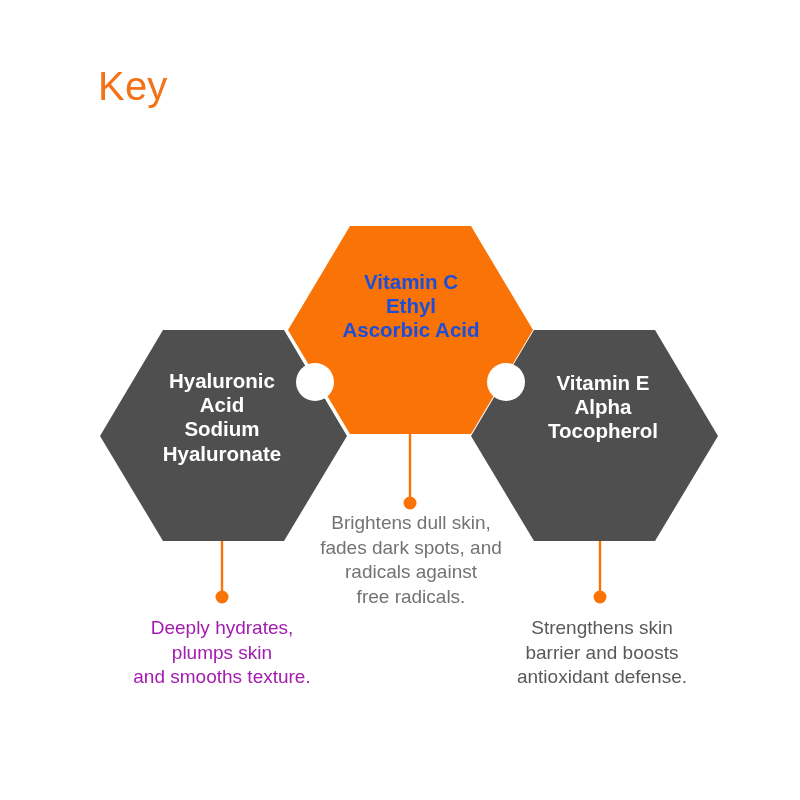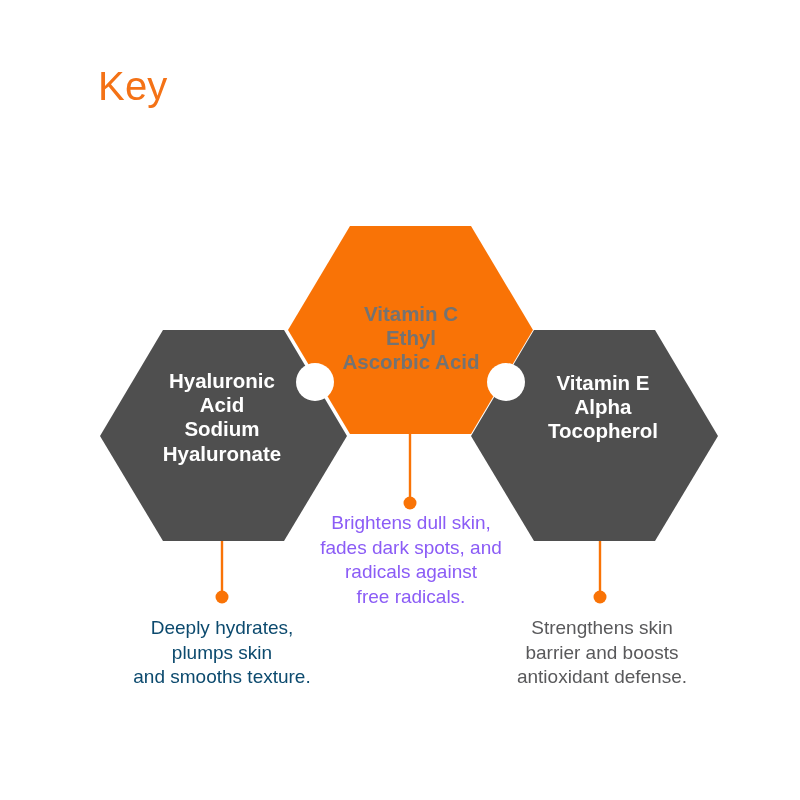--- a/index.html
+++ b/index.html
@@ -156,40 +156,40 @@
     </g>
   </svg>
 
   <div class="hex-label left" style="color: rgb(255, 255, 255);">
     <div>Hyaluronic</div>
     <div>Acid</div>
     <div>Sodium</div>
     <div>Hyaluronate</div>
   </div>
 
-  <div class="hex-label center" style="color: #737373; margin-top: 32px;">
+  <div class="hex-label center" style="color: #1d4ed8;">
     <div>Vitamin C</div>
     <div>Ethyl</div>
     <div>Ascorbic Acid</div>
   </div>
 
   <div class="hex-label right" style="color: rgb(255, 255, 255);">
     <div>Vitamin E</div>
     <div>Alpha</div>
     <div>Tocopherol</div>
   </div>
 
-  <div class="caption center" style="color: #8b5cf6;">
+  <div class="caption center" style="color: #737373;">
     <div>Brightens dull skin,</div>
     <div>fades dark spots, and</div>
     <div>radicals against</div>
     <div>free radicals.</div>
   </div>
 
-  <div class="caption left" style="color: #0c4a6e;">
+  <div class="caption left" style="color: #a21caf;">
     <div>Deeply hydrates,</div>
     <div>plumps skin</div>
     <div>and smooths texture.</div>
   </div>
 
   <div class="caption right" style="color: rgb(89, 89, 91);">
     <div>Strengthens skin</div>
     <div>barrier and boosts</div>
     <div>antioxidant defense.</div>
   </div>

